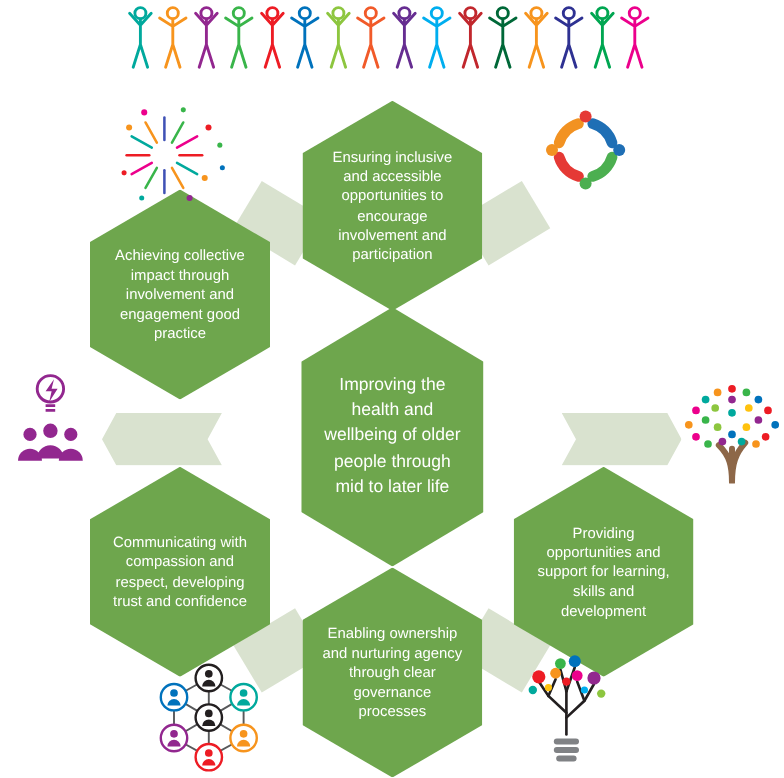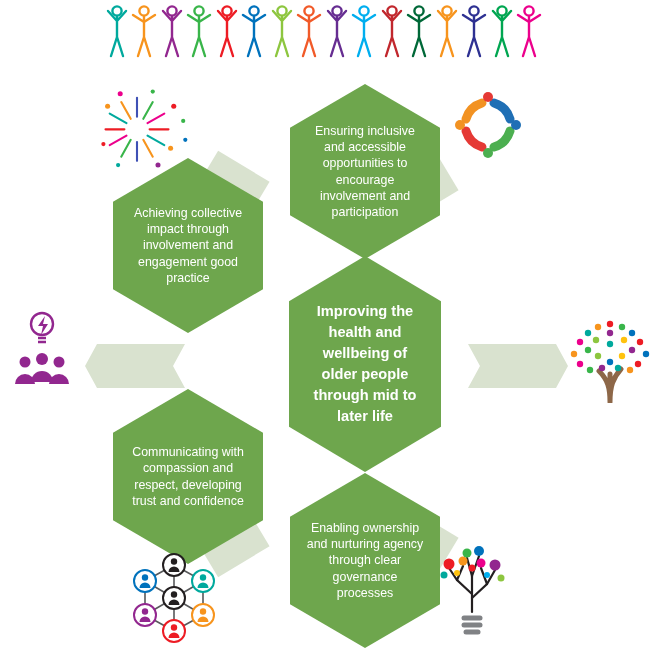--- a/index.html
+++ b/index.html
@@ -8,26 +8,26 @@
   :root { --hex-green:#6EA64D; --connector:#D9E2CF; --hex-text:#FFFFFF; }
 
   .canvas { position:relative; width:653px; height:648px; background:#fff; overflow:hidden; }
 
   .hex {
     position:absolute; width:150px; height:175px;
     background:var(--hex-green);
     clip-path:polygon(50% 0, 100% 25%, 100% 75%, 50% 100%, 0 75%, 0 25%);
     display:flex; align-items:center; justify-content:center;
     text-align:center; color:var(--hex-text);
-    font-size:12.4px; line-height:1.3; padding:0 15px; z-index:2;margin-left:38px;
+    font-size:12.4px; line-height:1.3; padding:0 15px; z-index:2;
   }
   .hex-center {
     width:152px; height:216px;
     clip-path:polygon(50% 0, 100% 21%, 100% 79%, 50% 100%, 0 79%, 0 21%);
-    font-size:14.6px; font-weight:bold; line-height:1.45;
+    font-size:14.6px; font-weight:normal; line-height:1.45;
   }
 
   .conn { position:absolute; background:var(--connector); z-index:1; }
   .conn-tl { left:202px; top:163px; width:60px; height:46px; transform:rotate(31deg); }
   .conn-tr { left:391px; top:163px; width:60px; height:46px; transform:rotate(-31deg); }
   .conn-right { left:468px; top:344px; width:100px; height:44px;
     clip-path:polygon(0 0, 88% 0, 100% 50%, 88% 100%, 0 100%, 12% 50%); }
   .conn-left { left:85px; top:344px; width:100px; height:44px;
     clip-path:polygon(12% 0, 100% 0, 88% 50%, 100% 100%, 12% 100%, 0 50%); }
   .conn-bl { left:202px; top:519px; width:60px; height:46px; transform:rotate(-31deg); }
@@ -51,20 +51,23 @@
     <span>Ensuring inclusive and accessible opportunities to encourage involvement and participation</span>
   </div>
   <div class="hex" style="left:75px;top:158px">
     <span>Achieving collective impact through involvement and engagement good practice</span>
   </div>
   <div class="hex hex-center" style="left:251px;top:256px">
     <span>Improving the health and wellbeing of older people through mid to later life</span>
   </div>
   <div class="hex" style="left:75px;top:389px">
     <span>Communicating with compassion and respect, developing trust and confidence</span>
+  </div>
+  <div class="hex" style="left:428px;top:389px">
+    <span>Providing opportunities and support for learning, skills and development</span>
   </div>
   <div class="hex" style="left:252px;top:473px">
     <span>Enabling ownership and nurturing agency through clear governance processes</span>
   </div>
 
   <div class="icon" style="left:105px;top:4px">
     <svg width="445" height="58" viewBox="0 0 445 58">
       <defs>
         <g id="pA">
           <circle cx="12" cy="7" r="4.6"></circle>

